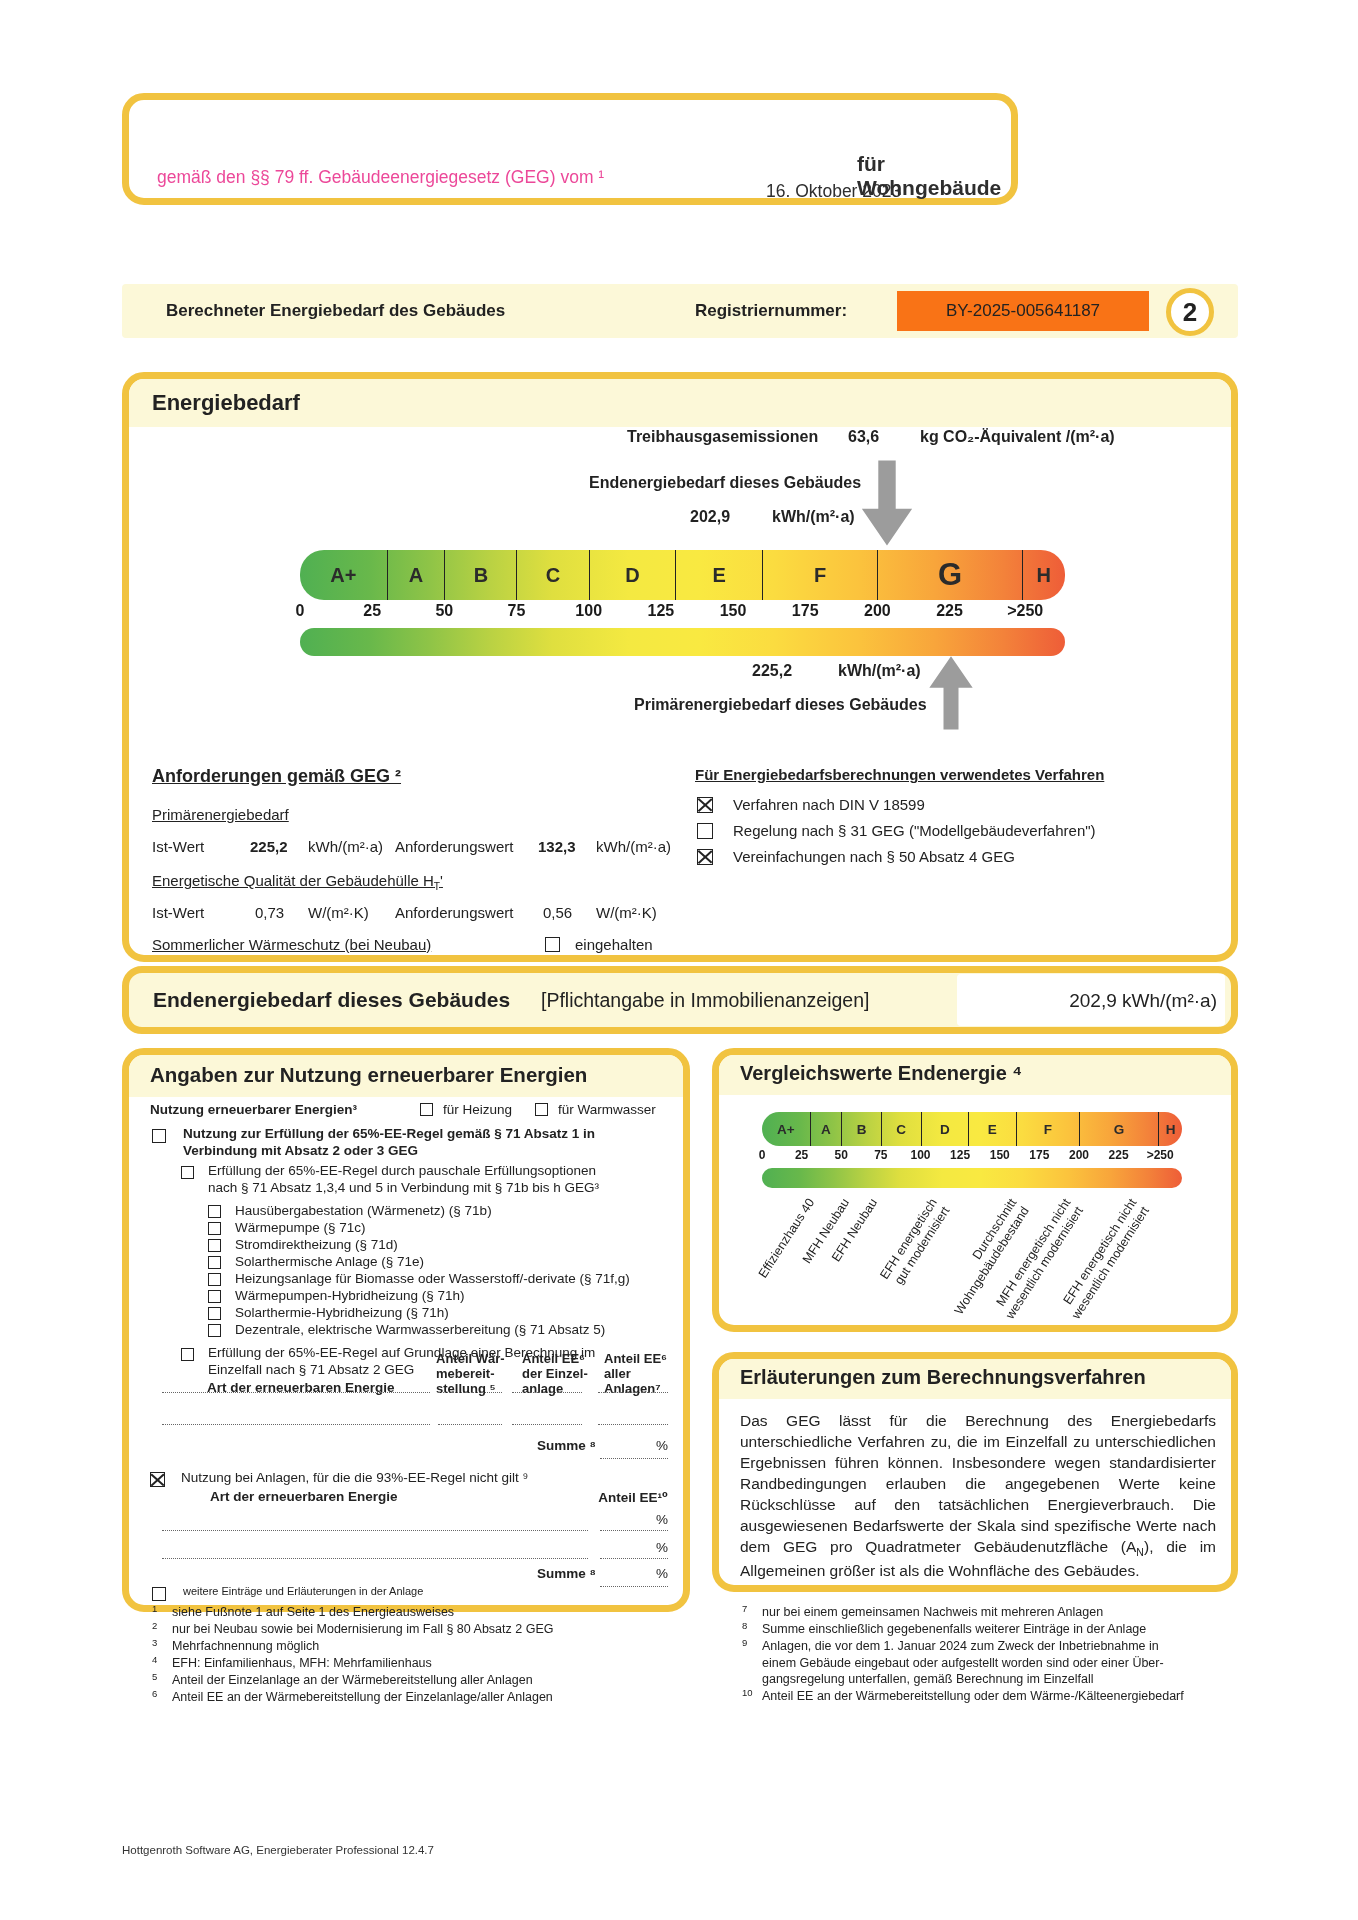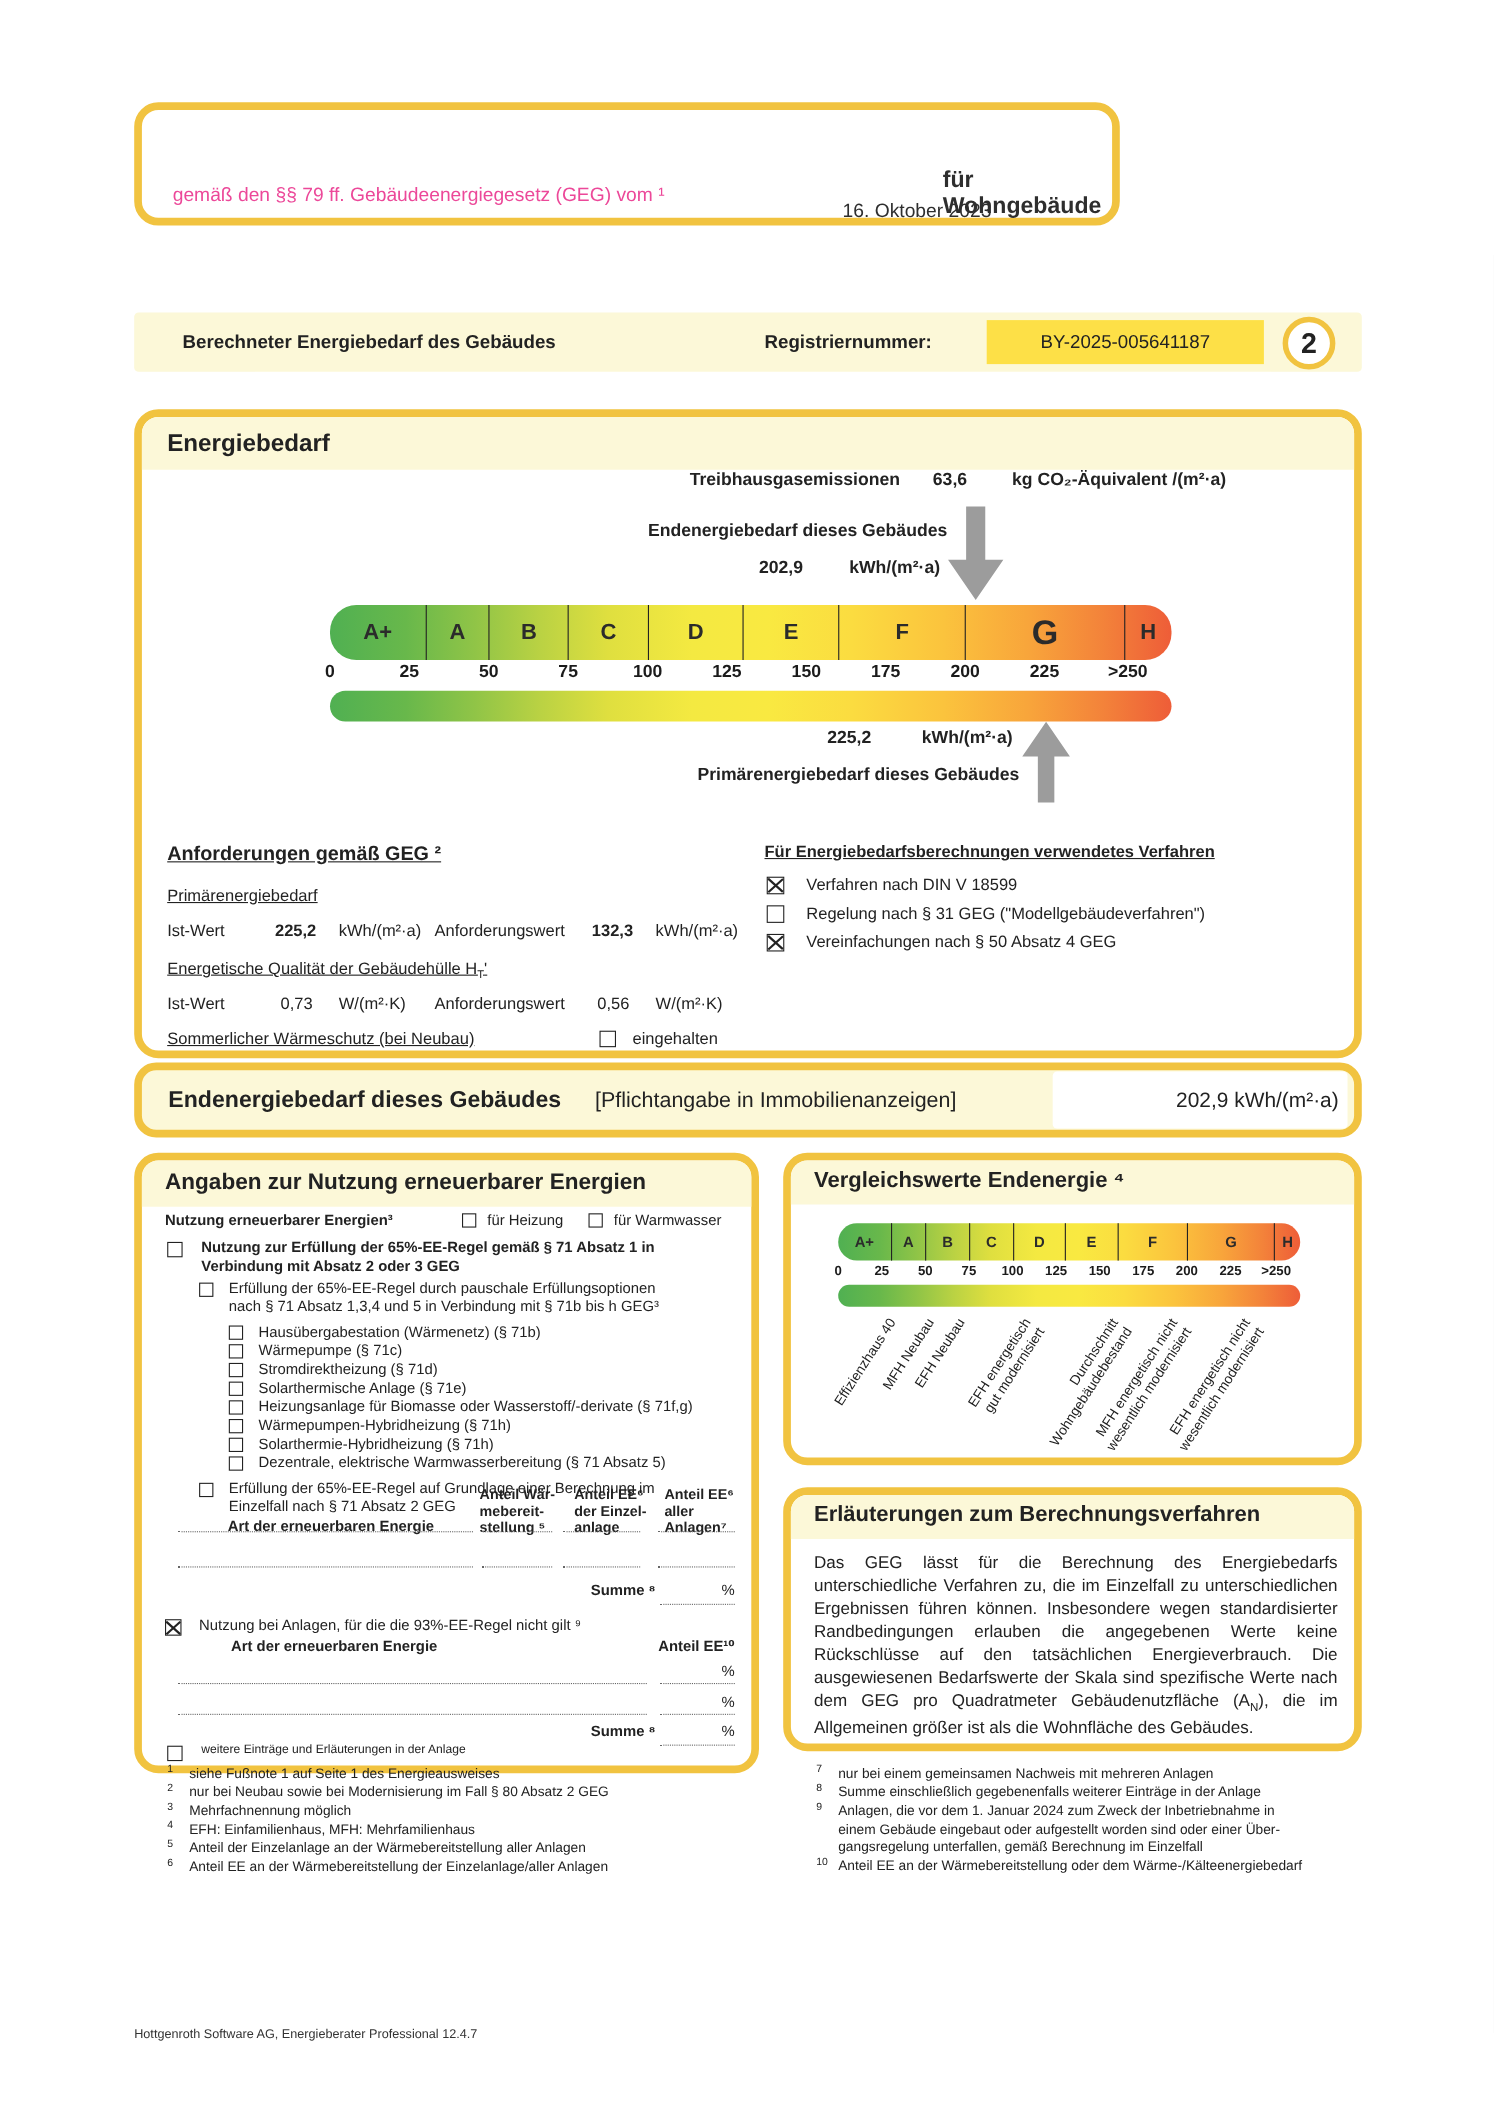--- a/index.html
+++ b/index.html
@@ -35,21 +35,21 @@
 
   <div class="ybox" style="left:122px;top:93px;width:896px;height:112px;">
     <div class="abs b" style="left:728px;top:52px;font-size:21px;color:#2e2e2e;">für Wohngebäude</div>
     <div class="abs" style="left:28px;top:67px;font-size:17.5px;color:#ec4899;">gemäß den §§ 79 ff. Gebäudeenergiegesetz (GEG) vom ¹</div>
     <div class="abs" style="left:637px;top:81px;font-size:17.5px;color:#2e2e2e;">16. Oktober 2023</div>
   </div>
 
   <div class="band" style="left:122px;top:284px;width:1116px;height:54px;border-radius:4px;">
     <div class="abs b" style="left:44px;top:17px;font-size:17px;">Berechneter Energiebedarf des Gebäudes</div>
     <div class="abs b" style="left:573px;top:17px;font-size:17px;">Registriernummer:</div>
-    <div class="abs" style="left:775px;top:7px;width:252px;height:40px;background:#fde047;display:flex;align-items:center;justify-content:center;font-size:17px;">BY-2025-005641187</div>
+    <div class="abs" style="left:775px;top:7px;width:252px;height:40px;background:#f97316;display:flex;align-items:center;justify-content:center;font-size:17px;">BY-2025-005641187</div>
   </div>
   <div class="abs b" style="left:1166px;top:288px;width:48px;height:48px;border:5px solid #f1c340;border-radius:50%;background:#fff;display:flex;align-items:center;justify-content:center;font-size:26px;">2</div>
 
   <div class="ybox" style="left:122px;top:372px;width:1116px;height:590px;"></div>
   <div class="band" style="left:129px;top:379px;width:1102px;height:48px;border-radius:15px 15px 0 0;"></div>
   <div class="abs b" style="left:152px;top:390px;font-size:22px;">Energiebedarf</div>
 
   <div class="abs b" style="left:627px;top:428px;font-size:16px;">Treibhausgasemissionen</div>
   <div class="abs b" style="left:848px;top:428px;font-size:16px;">63,6</div>
   <div class="abs b" style="left:920px;top:428px;font-size:16px;">kg CO₂-Äquivalent /(m²·a)</div>

